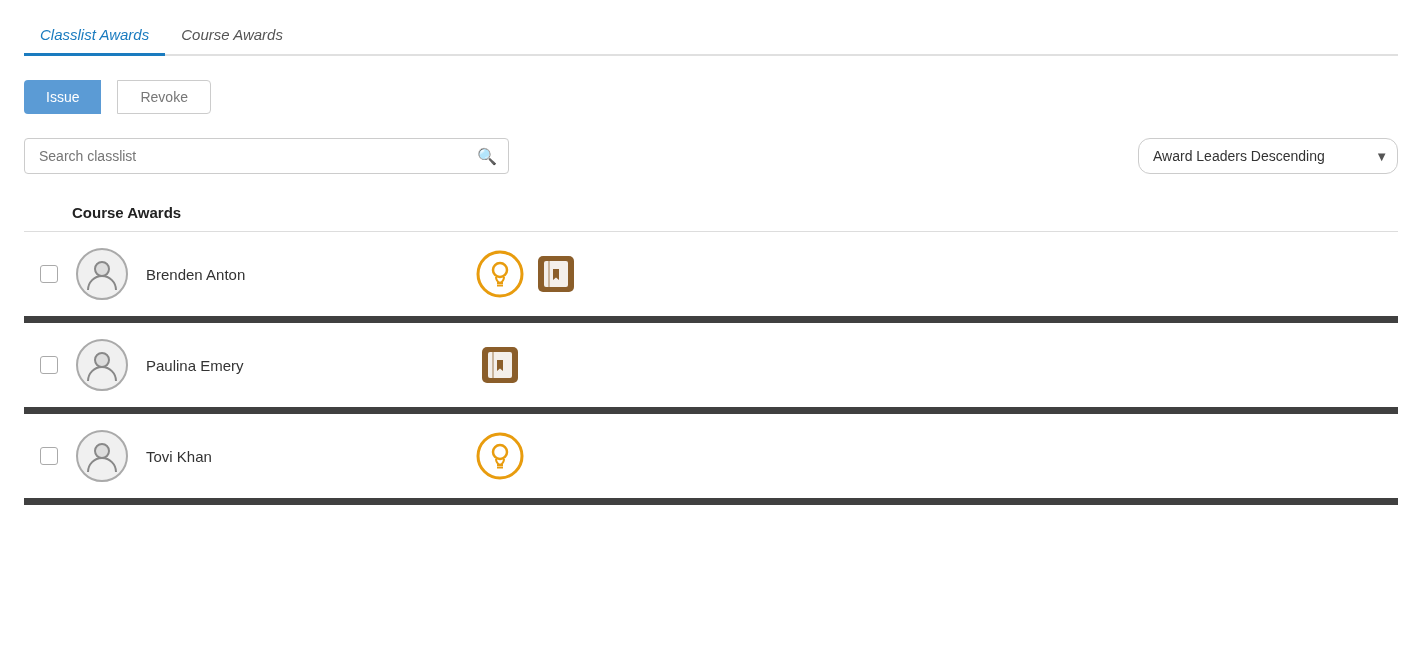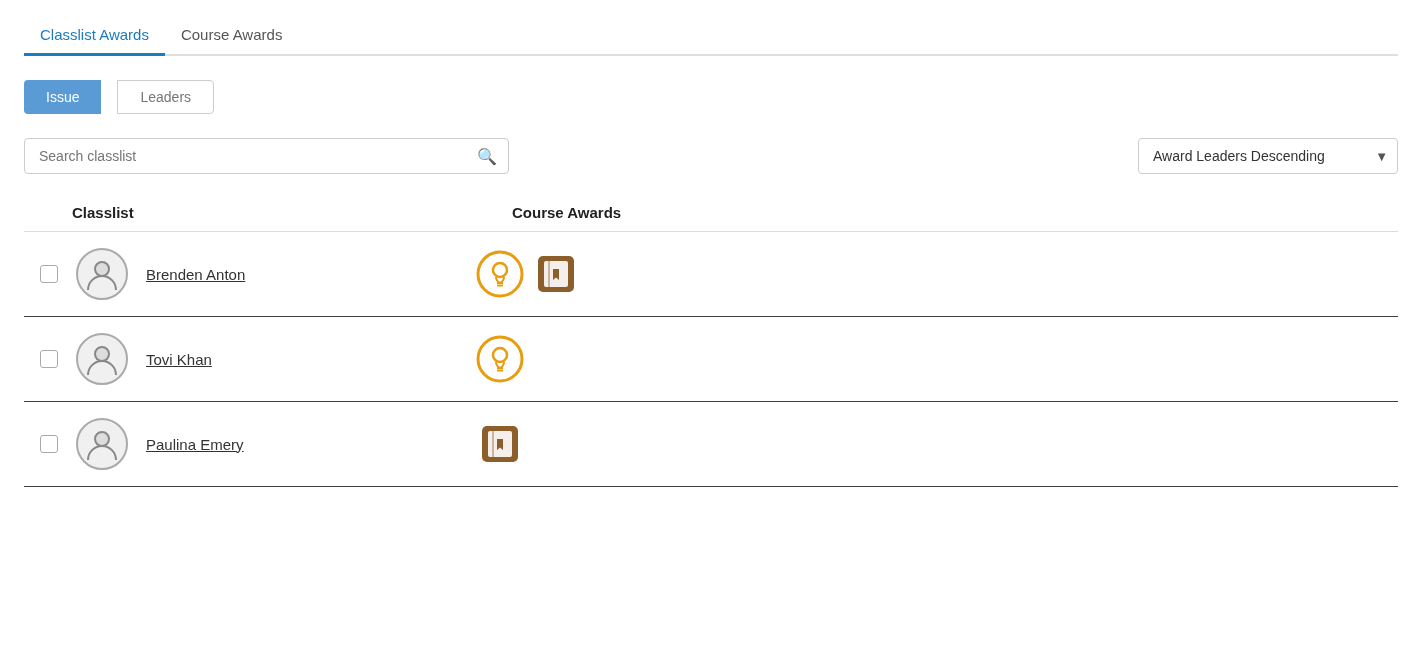--- a/index.html
+++ b/index.html
@@ -24,20 +24,21 @@
       margin-bottom: 24px;
     }
     .tab {
       padding: 10px 16px;
       cursor: pointer;
       font-size: 15px;
       color: #555;
       border-bottom: 3px solid transparent;
       margin-bottom: -2px;
       text-decoration: none;
+      font-style: italic;
     }
     .tab.active {
       color: #1a7bbf;
       border-bottom: 3px solid #1a7bbf;
       font-weight: 500;
     }
 
     
     .action-buttons {
       display: flex;
@@ -88,21 +89,21 @@
       position: absolute;
       right: 12px;
       top: 50%;
       transform: translateY(-50%);
       color: #666;
       font-size: 16px;
     }
     .sort-select {
       padding: 9px 36px 9px 14px;
       border: 1px solid #ccc;
-      border-radius: 4px;
+      border-radius: 12px;
       font-size: 14px;
       color: #333;
       background: #fff;
       appearance: none;
       -webkit-appearance: none;
       cursor: pointer;
       width: 260px;
       background-image: none;
     }
     .sort-wrapper {
@@ -134,22 +135,21 @@
       font-weight: 700;
       font-size: 15px;
       color: #222;
     }
 
     
     .student-row {
       display: flex;
       align-items: center;
       padding: 16px 16px;
-      border-bottom: 1px solid #404040;
-      text-decoration: underline;
+      border-bottom: 7px solid #404040;
     }
     .row-checkbox {
       width: 18px;
       height: 18px;
       border: 1px solid #aaa;
       border-radius: 3px;
       background: #fff;
       margin-right: 18px;
       flex-shrink: 0;
       cursor: pointer;
@@ -204,41 +204,40 @@
 
 <div class="page-container">
 
   <div class="tabs">
     <div class="tab active">Classlist Awards</div>
     <div class="tab">Course Awards</div>
   </div>
 
   <div class="action-buttons">
     <button class="btn-issue">Issue</button>
-    <button class="btn-revoke">Leaders</button>
+    <button class="btn-revoke">Revoke</button>
   </div>
 
   <div class="controls-row">
     <div class="search-wrapper">
       <input class="search-input" type="text" placeholder="Search classlist" style="">
       <span class="search-icon-wrap">🔍</span>
     </div>
     <div class="sort-wrapper">
       <select class="sort-select">
         <option>Award Leaders Descending</option>
         <option>Award Leaders Ascending</option>
         <option>Name A-Z</option>
         <option>Name Z-A</option>
       </select>
       <span class="sort-chevron">▼</span>
     </div>
   </div>
 
   <div class="table-headers">
-    <div class="col-classlist">Classlist</div>
     <div class="col-awards">Course Awards</div>
   </div>
 
   <div>
 
     <div class="student-row">
       <div class="row-checkbox"></div>
       <div class="avatar">
         <svg viewBox="0 0 36 36" fill="none" xmlns="http://www.w3.org/2000/svg">
           <circle cx="18" cy="13" r="7" stroke="#888" stroke-width="2" fill="#ddd"></circle>
@@ -270,51 +269,51 @@
     </div>
 
     <div class="student-row">
       <div class="row-checkbox"></div>
       <div class="avatar">
         <svg viewBox="0 0 36 36" fill="none" xmlns="http://www.w3.org/2000/svg">
           <circle cx="18" cy="13" r="7" stroke="#888" stroke-width="2" fill="#ddd"></circle>
           <path d="M4 34c0-7.732 6.268-14 14-14s14 6.268 14 14" stroke="#888" stroke-width="2" fill="none"></path>
         </svg>
       </div>
+      <div class="student-name">Paulina Emery</div>
+      <div class="awards-cell">
+
+        <div class="award-book">
+          <svg width="48" height="48" viewBox="0 0 48 48" xmlns="http://www.w3.org/2000/svg">
+            <rect x="6" y="6" width="36" height="36" rx="5" fill="#8B5E2A"></rect>
+            <rect x="12" y="11" width="24" height="26" rx="2" fill="white" opacity="0.9"></rect>
+            <rect x="16" y="11" width="2" height="26" fill="#8B5E2A" opacity="0.4"></rect>
+            <path d="M21 19 L27 19 L27 30 L24 27.5 L21 30 Z" fill="#8B5E2A"></path>
+          </svg>
+        </div>
+      </div>
+    </div>
+
+    <div class="student-row">
+      <div class="row-checkbox"></div>
+      <div class="avatar">
+        <svg viewBox="0 0 36 36" fill="none" xmlns="http://www.w3.org/2000/svg">
+          <circle cx="18" cy="13" r="7" stroke="#888" stroke-width="2" fill="#ddd"></circle>
+          <path d="M4 34c0-7.732 6.268-14 14-14s14 6.268 14 14" stroke="#888" stroke-width="2" fill="none"></path>
+        </svg>
+      </div>
       <div class="student-name">Tovi Khan</div>
       <div class="awards-cell">
 
         <div class="award-bulb">
           <svg width="48" height="48" viewBox="0 0 48 48" xmlns="http://www.w3.org/2000/svg">
             <circle cx="24" cy="24" r="22" fill="none" stroke="#e89c0e" stroke-width="3"></circle>
             <circle cx="24" cy="20" r="7" fill="none" stroke="#e89c0e" stroke-width="2.5"></circle>
             <path d="M20 27 Q20 31 24 33 Q28 31 28 27" fill="none" stroke="#e89c0e" stroke-width="2"></path>
             <line x1="21" y1="33" x2="27" y2="33" stroke="#e89c0e" stroke-width="2"></line>
             <line x1="21" y1="35.5" x2="27" y2="35.5" stroke="#e89c0e" stroke-width="2"></line>
           </svg>
         </div>
       </div>
     </div>
 
-    <div class="student-row">
-      <div class="row-checkbox"></div>
-      <div class="avatar">
-        <svg viewBox="0 0 36 36" fill="none" xmlns="http://www.w3.org/2000/svg">
-          <circle cx="18" cy="13" r="7" stroke="#888" stroke-width="2" fill="#ddd"></circle>
-          <path d="M4 34c0-7.732 6.268-14 14-14s14 6.268 14 14" stroke="#888" stroke-width="2" fill="none"></path>
-        </svg>
-      </div>
-      <div class="student-name">Paulina Emery</div>
-      <div class="awards-cell">
-
-        <div class="award-book">
-          <svg width="48" height="48" viewBox="0 0 48 48" xmlns="http://www.w3.org/2000/svg">
-            <rect x="6" y="6" width="36" height="36" rx="5" fill="#8B5E2A"></rect>
-            <rect x="12" y="11" width="24" height="26" rx="2" fill="white" opacity="0.9"></rect>
-            <rect x="16" y="11" width="2" height="26" fill="#8B5E2A" opacity="0.4"></rect>
-            <path d="M21 19 L27 19 L27 30 L24 27.5 L21 30 Z" fill="#8B5E2A"></path>
-          </svg>
-        </div>
-      </div>
-    </div>
-
   </div>
 </div>
 
 </body></html>

